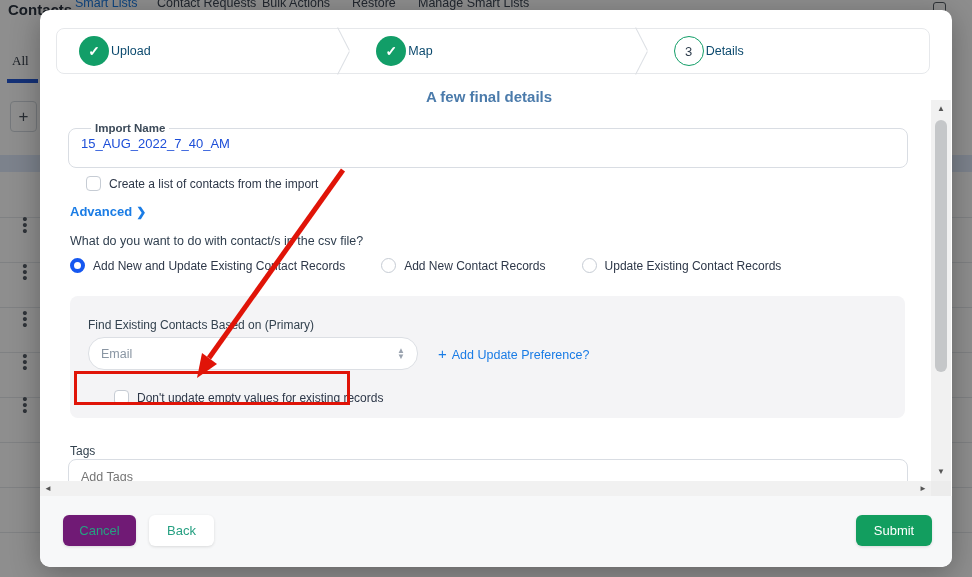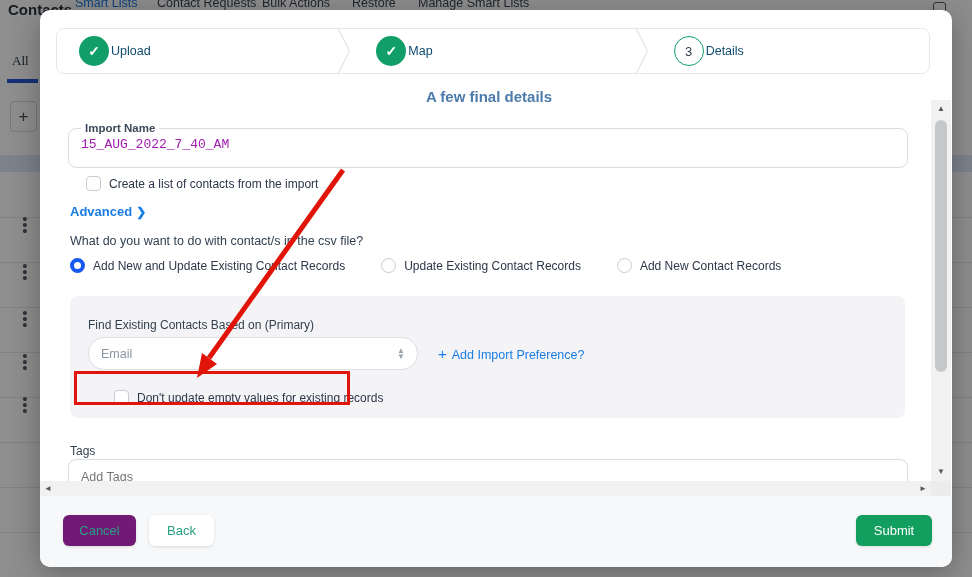--- a/index.html
+++ b/index.html
@@ -39,23 +39,23 @@
   .chev { position:relative; width:20px; height:46px; flex:0 0 auto; }
   .chev::before, .chev::after { content:""; position:absolute; left:9px; width:1px; height:26px; background:#dcdfe4; }
   .chev::before { top:-2px; transform:rotate(-27deg); }
   .chev::after { bottom:-2px; transform:rotate(27deg); }
 
   .modal-heading { position:absolute; left:4px; top:78px; width:890px; text-align:center;
     font-size:15px; font-weight:700; color:#4b7bab; }
 
   .fieldset-wrap { position:absolute; left:28px; top:112px; width:840px; height:46px; }
   fieldset { border:1px solid #d9dde3; border-radius:8px; height:100%; padding:0 10px; }
-  legend { font-size:11.5px; color:#3c4a59; font-weight:700; padding:0 4px; margin-left:2px; }
-  .import-input { border:none; outline:none; width:100%; font-size:13px; color:#a21caf;
-    font-family:Liberation Mono, monospace; padding:1px 2px 6px 2px; background:transparent; }
+  legend { font-size:11.5px; color:#3c4a59; font-weight:700; padding:0 4px; margin-left:12px; }
+  .import-input { border:none; outline:none; width:100%; font-size:13px; color:#1d4ed8;
+    font-family:Liberation Sans, sans-serif; padding:1px 2px 6px 2px; background:transparent; }
 
   .cbx { width:15px; height:15px; border:1.5px solid #c6ccd4; border-radius:4px; background:#fff; flex:0 0 auto; }
   .check-row { position:absolute; display:flex; align-items:center; gap:8px; font-size:12px; color:#2d3748;padding-left:16px; }
   .row-create { left:30px; top:166px; }
 
   .advanced { position:absolute; left:30px; top:194px; font-size:13px; font-weight:700; color:#1a7ce5; }
   .advanced .chevr { font-size:12px; font-weight:700; margin-left:4px; }
 
   .question { position:absolute; left:30px; top:224px; font-size:12.5px; color:#2f3e4e; font-weight:400; }
 
@@ -196,38 +196,38 @@
 
     <div class="question">What do you want to do with contact/s in the csv file?</div>
 
     <div class="radio-row">
       <div class="radio-item">
         <span class="radio sel"></span>
         <span class="radio-label">Add New and Update Existing Contact Records</span>
       </div>
       <div class="radio-item">
         <span class="radio"></span>
-        <span class="radio-label">Update Existing Contact Records</span>
+        <span class="radio-label">Add New Contact Records</span>
       </div>
       <div class="radio-item">
         <span class="radio"></span>
-        <span class="radio-label">Add New Contact Records</span>
+        <span class="radio-label">Update Existing Contact Records</span>
       </div>
     </div>
 
     <div class="panel">
       <div class="panel-label">Find Existing Contacts Based on (Primary)</div>
       <div class="select">
         <span>Email</span>
         <span class="sel-arrows">
             <span>▲</span>
             <span>▼</span>
           </span>
       </div>
-      <div class="add-pref"><span class="plus">+</span><span>Add Import Preference?</span></div>
+      <div class="add-pref"><span class="plus">+</span><span>Add Update Preference?</span></div>
     </div>
 
     <div class="check-row row-dont">
       <span class="cbx"></span>
       <span>Don't update empty values for existing records</span>
     </div>
 
     <div class="tags-label">Tags</div>
     <input class="tags-input" type="text" placeholder="Add Tags" style="">
 

